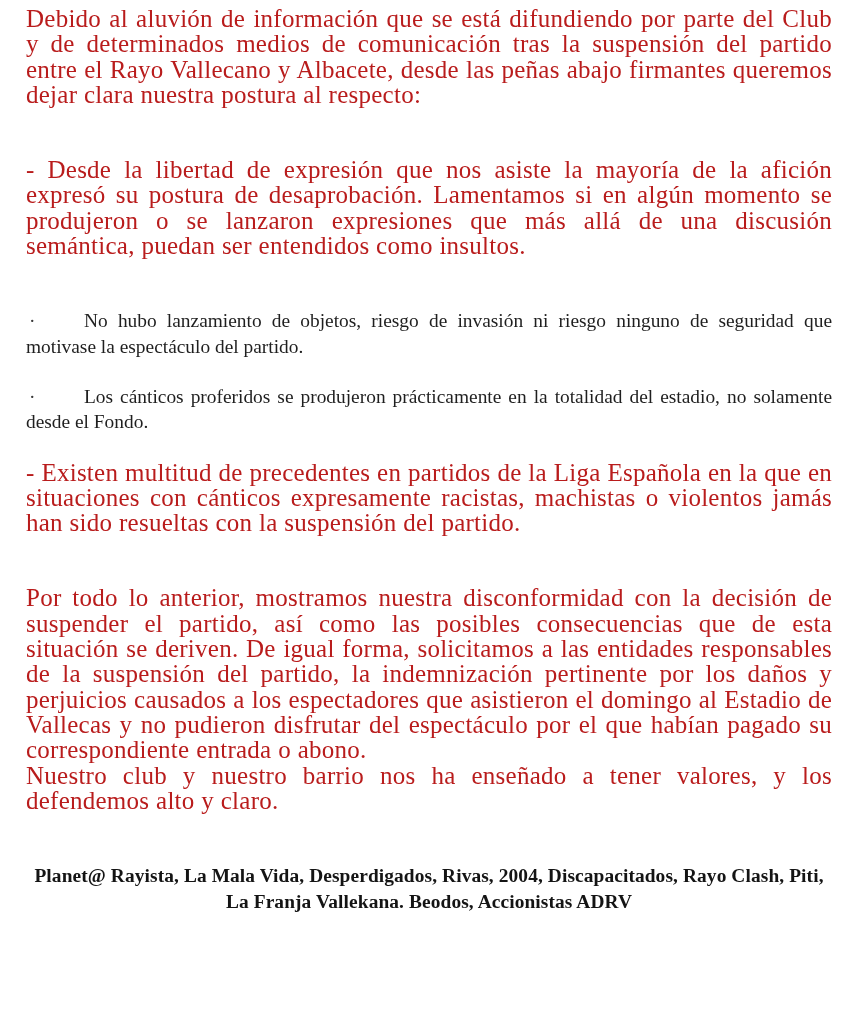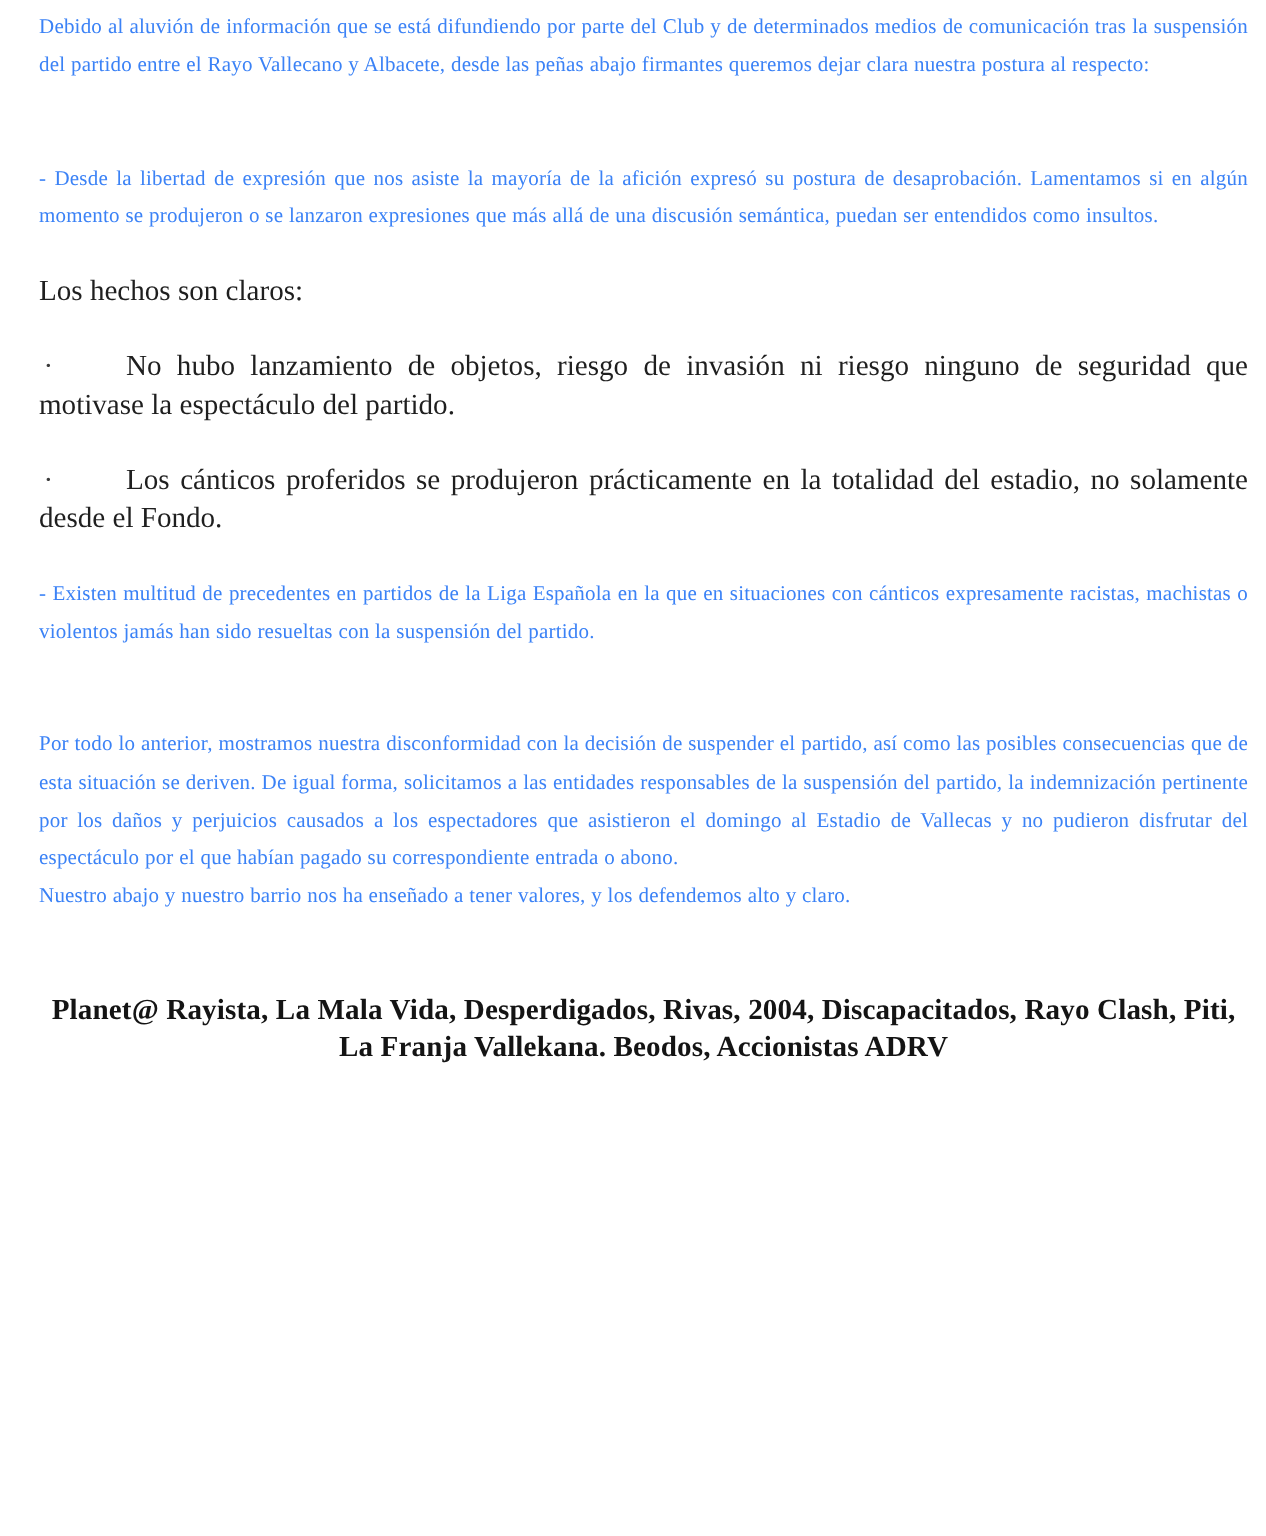--- a/index.html
+++ b/index.html
@@ -23,27 +23,27 @@
     background: #ffffff;
     padding: 6px 12px 0 26px;
     position: relative;
   }
   .doc-body {
     width: 806px;
   }
   p.para {
     margin: 0;
     padding: 0;
-    font-size: 14px;
+    font-size: 25px;
     line-height: 25.3px;
     text-align: justify;
     text-justify: inter-word;
     letter-spacing: 0.01em;
     word-spacing: 0.01em;
-    color: #3b82f6;
+    color: #b91c1c;
   }
   
   .gap-1 { height: 25px; }
   .gap-2 { height: 50px; }
 
   
   .bullet-item {
     position: relative;
     font-size: 19.4px;
     line-height: 25.3px;
@@ -92,21 +92,20 @@
 
     <div class="gap-1"></div>
 
 
     <div class="gap-1"></div>
 
     <p class="para">- Desde la libertad de expresión que nos asiste la mayoría de la afición expresó su postura de desaprobación. Lamentamos si en algún momento se produjeron o se lanzaron expresiones que más allá de una discusión semántica, puedan ser entendidos como insultos.</p>
 
     <div class="gap-1"></div>
 
-    <p class="plain-line">Los hechos son claros:</p>
 
     <div class="gap-1"></div>
 
     <div class="bullet-item">
       <span class="bullet-dot">·</span>
       <span class="bullet-text">No hubo lanzamiento de objetos, riesgo de invasión ni riesgo ninguno de seguridad que motivase la espectáculo del partido.</span>
     </div>
 
     <div class="gap-1"></div>
 
@@ -116,21 +115,21 @@
     </div>
 
     <div class="gap-1"></div>
 
     <p class="para">- Existen multitud de precedentes en partidos de la Liga Española en la que en situaciones con cánticos expresamente racistas, machistas o violentos jamás han sido resueltas con la suspensión del partido.</p>
 
     <div class="gap-2"></div>
 
     <p class="para">Por todo lo anterior, mostramos nuestra disconformidad con la decisión de suspender el partido, así como las posibles consecuencias que de esta situación se deriven. De igual forma, solicitamos a las entidades responsables de la suspensión del partido, la indemnización pertinente por los daños y perjuicios causados a los espectadores que asistieron el domingo al Estadio de Vallecas y no pudieron disfrutar del espectáculo por el que habían pagado su correspondiente entrada o abono.</p>
 
-    <p class="para">Nuestro abajo y nuestro barrio nos ha enseñado a  tener valores, y los defendemos alto y claro.</p>
+    <p class="para">Nuestro club y nuestro barrio nos ha enseñado a  tener valores, y los defendemos alto y claro.</p>
 
     <div class="gap-1"></div>
 
 
     <div class="gap-1"></div>
 
     <p class="sig">Planet@ Rayista, La Mala Vida, Desperdigados, Rivas, 2004, Discapacitados, Rayo Clash, Piti, La Franja Vallekana. Beodos, Accionistas ADRV</p>
 
   </div>
 </div>

